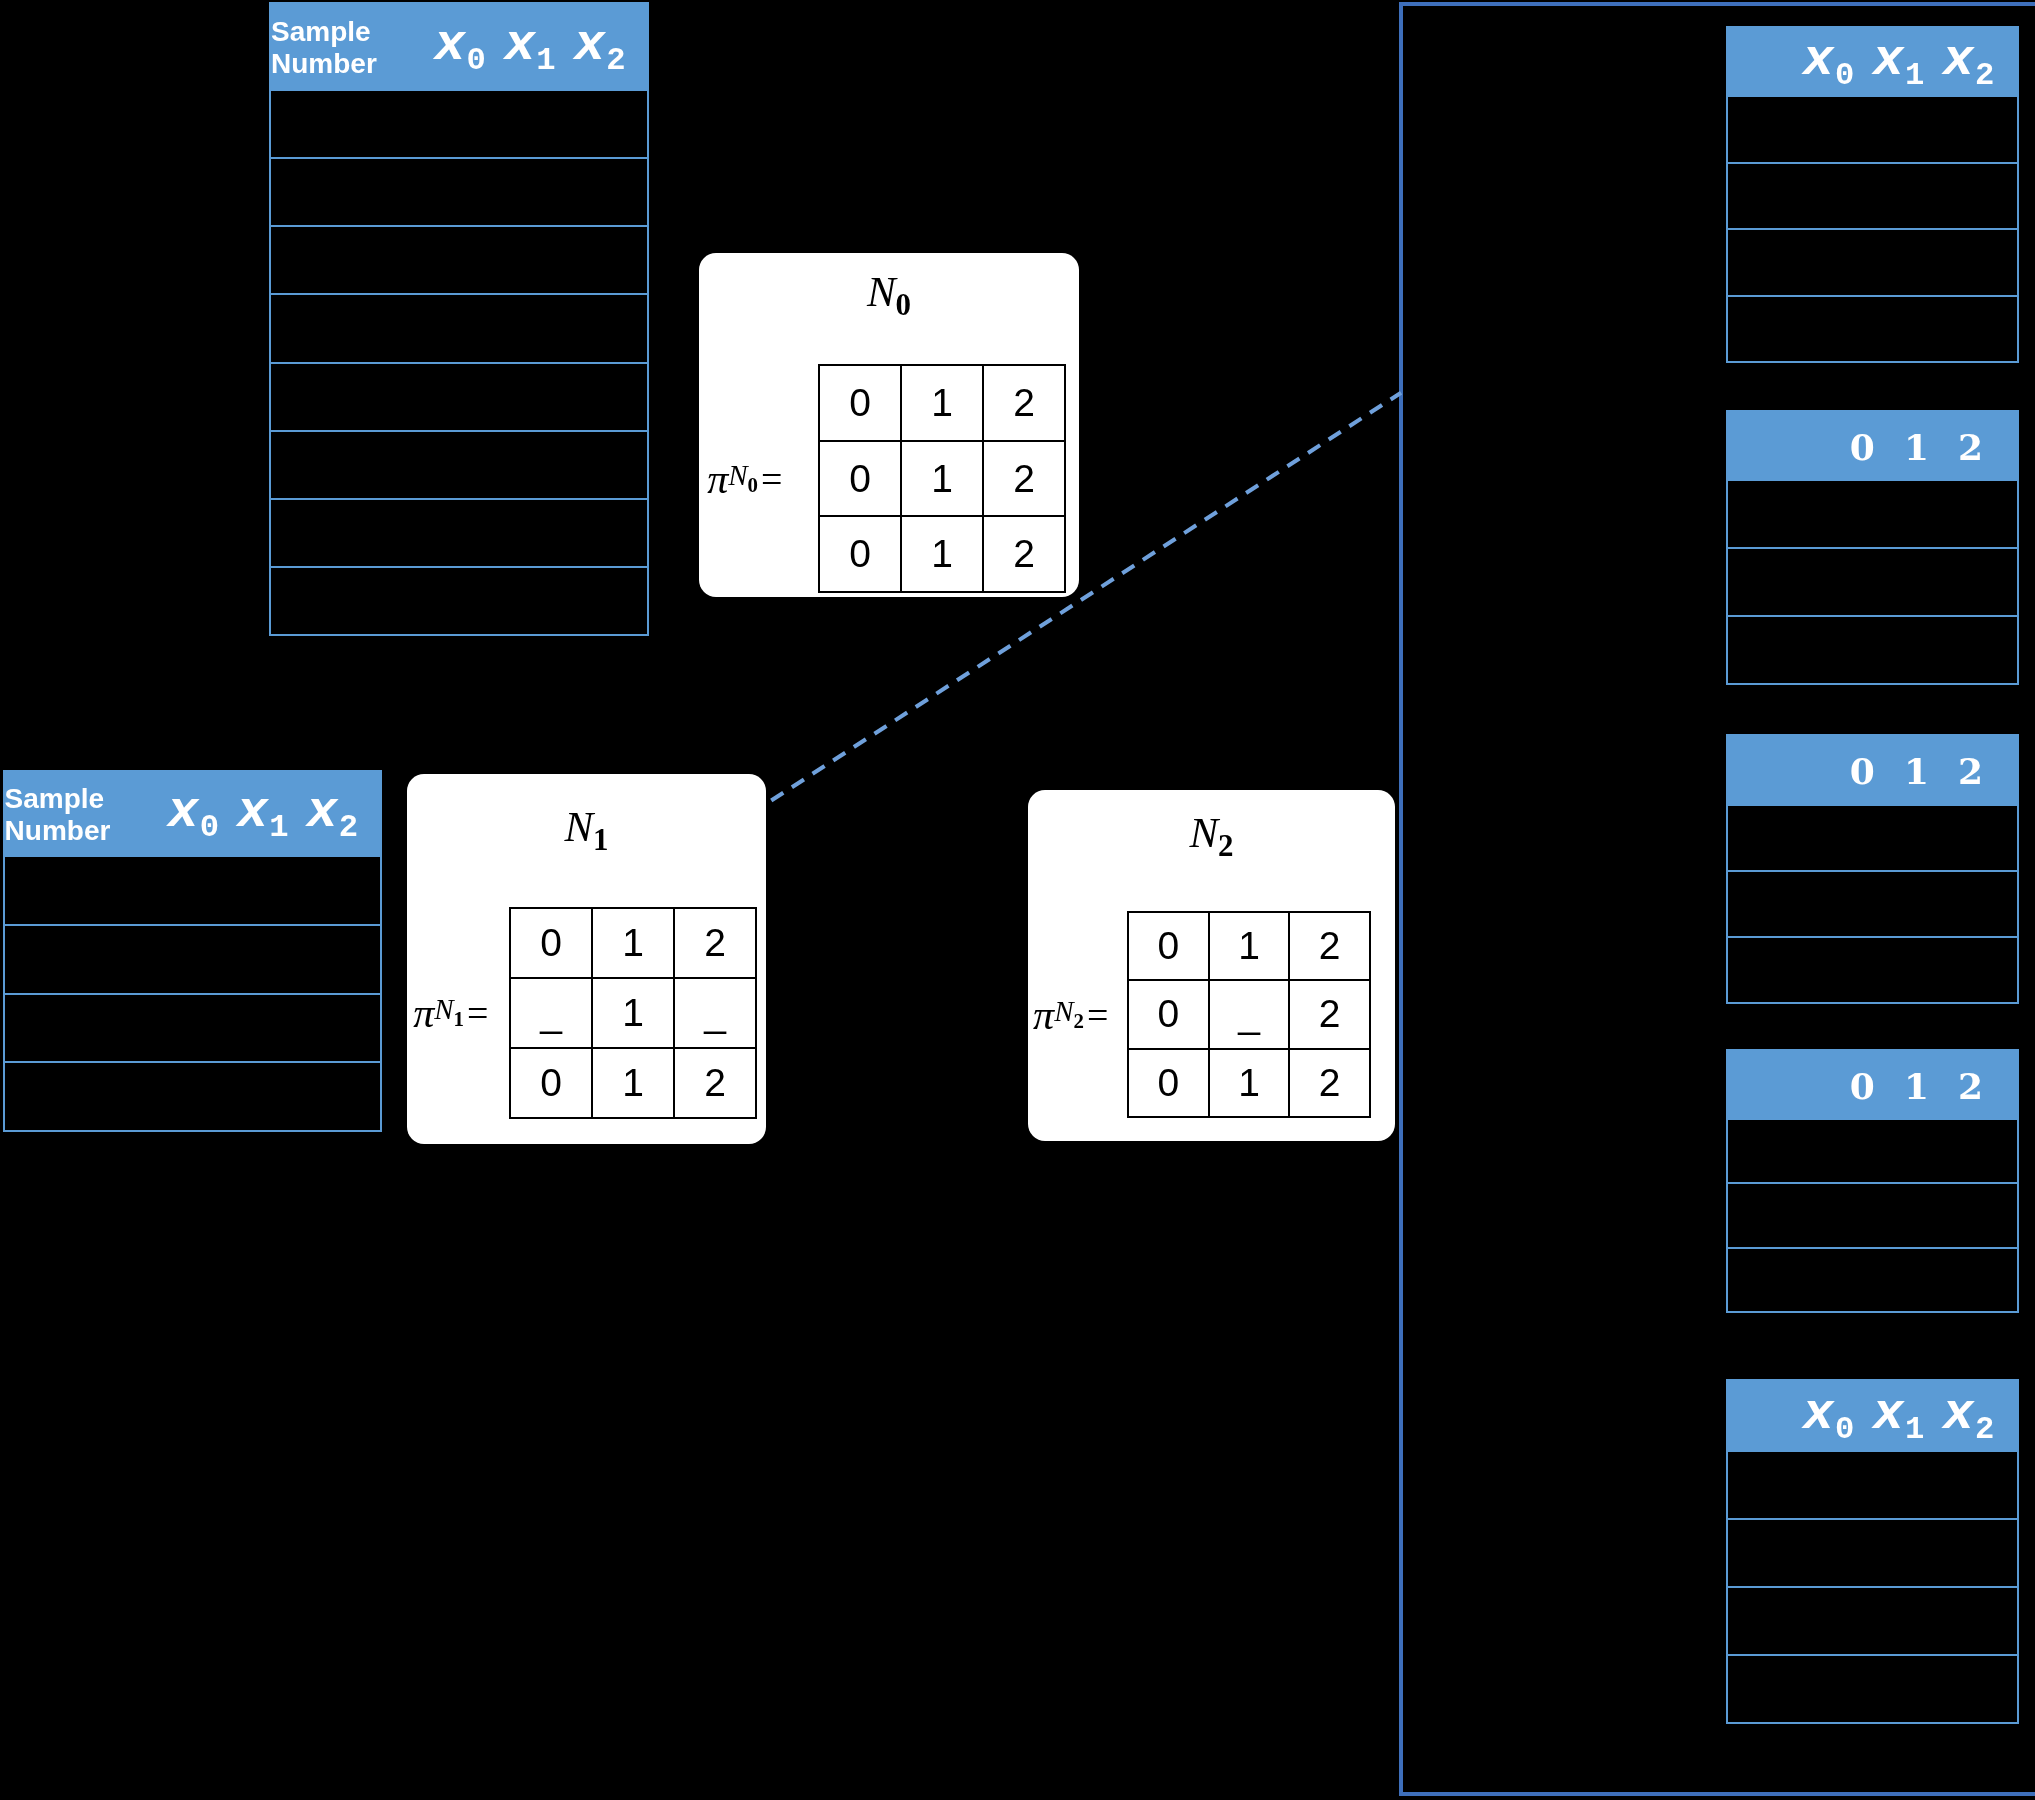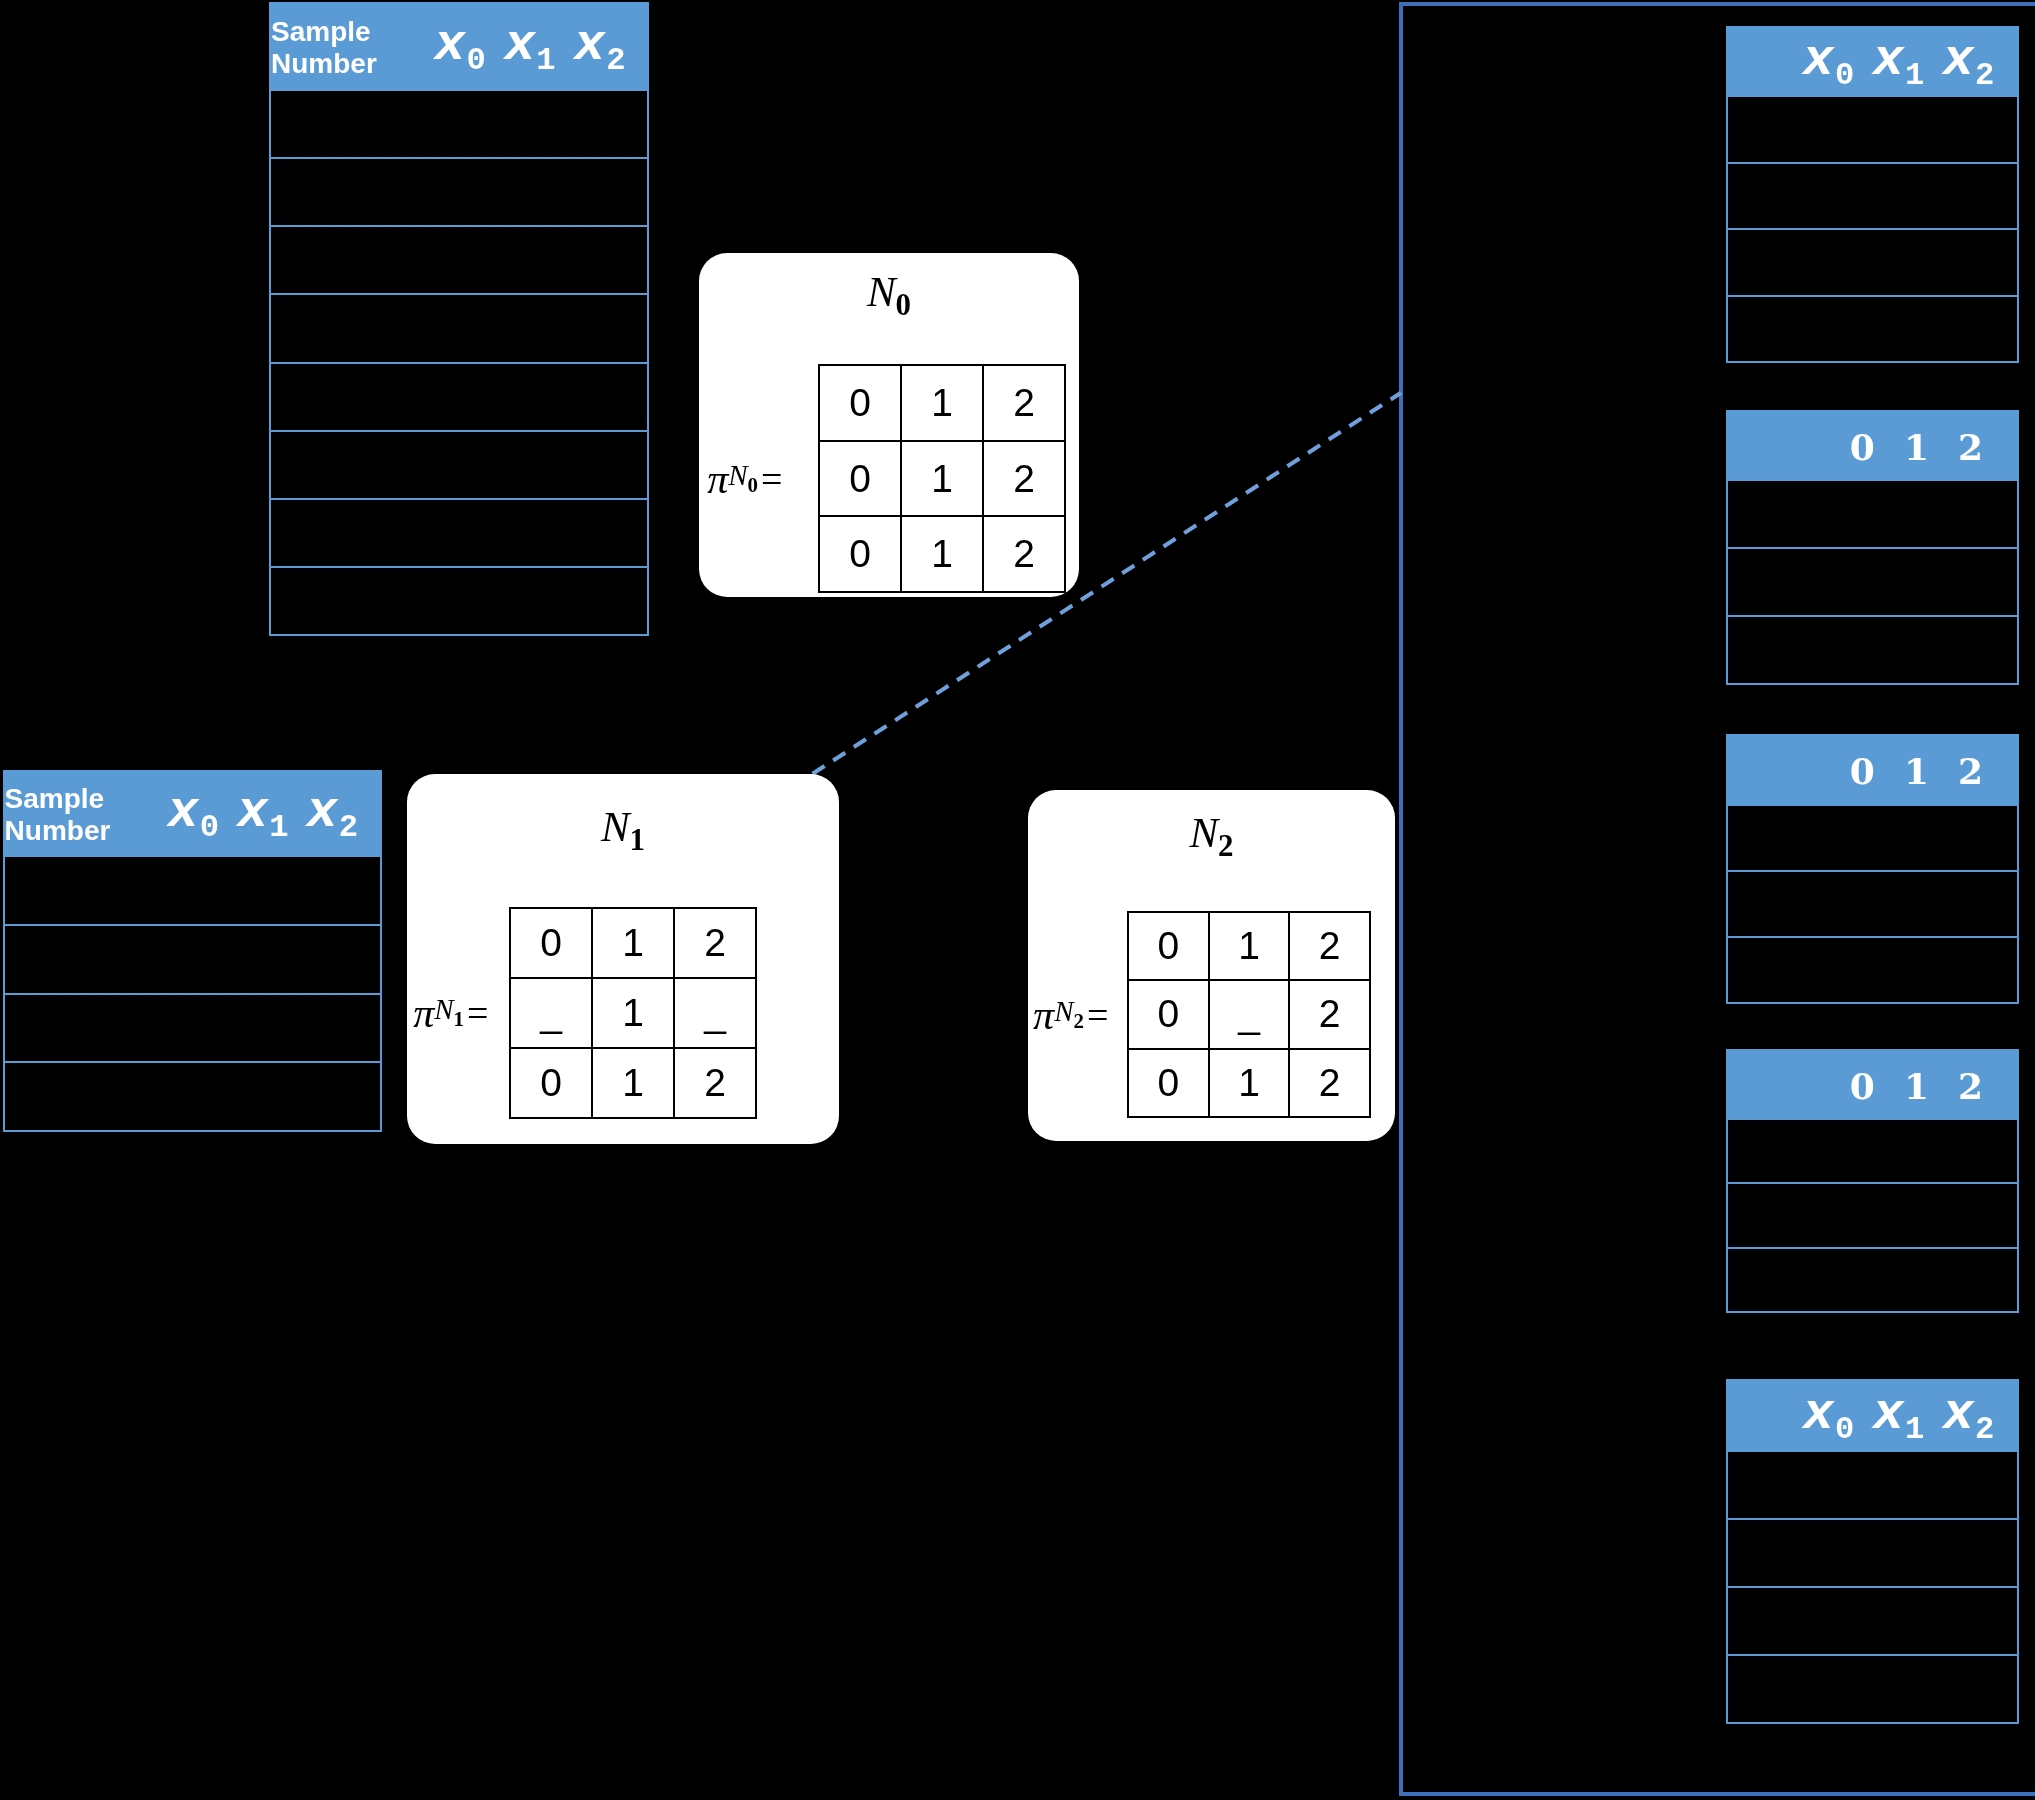--- a/index.html
+++ b/index.html
@@ -44,21 +44,21 @@
   .cols-right{flex:1;display:flex;justify-content:flex-end;align-items:center;}
   .cols-right.math{gap:18.5px;padding-right:22.6px;}
   .cols-right.nums{gap:29px;padding-right:34px;}
   .math-label{font-family:Liberation Mono, monospace;font-style:italic;font-weight:700;font-size:52px;color:var(--htext);}
   .math-label sub{font-size:0.62em;font-style:normal;vertical-align:-0.32em;margin-left:1px;font-weight:700;}
   .num-label{font-family:"DejaVu Serif","Liberation Serif",serif;font-weight:700;font-size:36px;color:var(--htext);}
   .s-rows{flex:1;display:flex;flex-direction:column;}
   .s-row{flex:1;border-top:2.1px solid var(--tblborder);}
   .s-row:first-child{border-top:none;}
   
-  .mbox{position:absolute;background:var(--boxbg);border-radius:28px;color:var(--mtext);}
+  .mbox{position:absolute;background:var(--boxbg);border-radius:17px;color:var(--mtext);}
   .mbox-title{
     position:absolute;left:0;right:0;text-align:center;
     font-family:"Liberation Serif",serif;font-style:italic;font-size:43px;
   }
   .mbox-title .t-sub{font-size:0.72em;font-style:normal;font-weight:700;vertical-align:-0.28em;}
   .pi-wrap{position:absolute;display:flex;align-items:center;justify-content:flex-start;white-space:nowrap;}
   .pi{font-family:"Liberation Serif",serif;font-style:italic;font-size:42px;}
   .pi-sub{font-family:"Liberation Serif",serif;font-style:italic;font-size:29px;vertical-align:-0.45em;}
   .pi-sub .pi-sub-d{font-size:0.72em;font-style:normal;font-weight:700;vertical-align:-0.35em;}
   .pi-eq{font-family:"Liberation Serif",serif;font-size:38px;margin-left:3.1px;}
@@ -139,21 +139,21 @@
         <div class="m-cell">2</div>
       </div>
       <div class="m-row">
         <div class="m-cell">0</div>
         <div class="m-cell">1</div>
         <div class="m-cell">2</div>
       </div>
     </div>
 </div>
 
-<div class="mbox" style="left:407px;top:774px;width:432px;height:370px;">
+<div class="mbox" style="left:407px;top:774px;width:359px;height:370px;">
   <div class="mbox-title" style="top:28px;">
     <span>N</span><span class="t-sub">1</span>
   </div>
   <div class="pi-wrap" style="left:6.2px;top:133px;height:212px;width:96px;">
     <span class="pi">π</span>
       <span class="pi-sub"><span>N</span><span class="pi-sub-d">1</span></span>
       <span class="pi-eq">=</span>
   </div>
   <div class="m-grid" style="left:102px;top:133px;width:248px;height:212px;">
       <div class="m-row">

